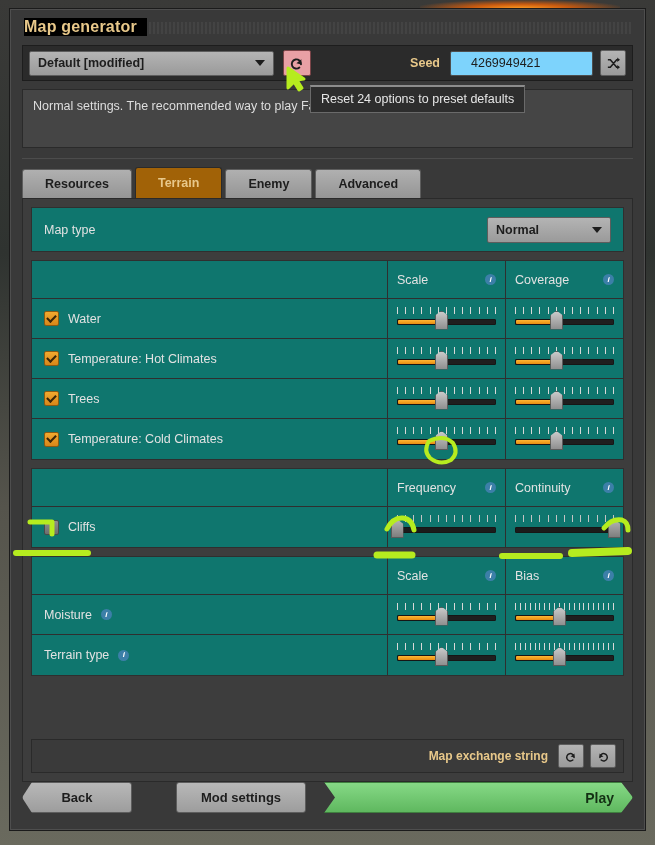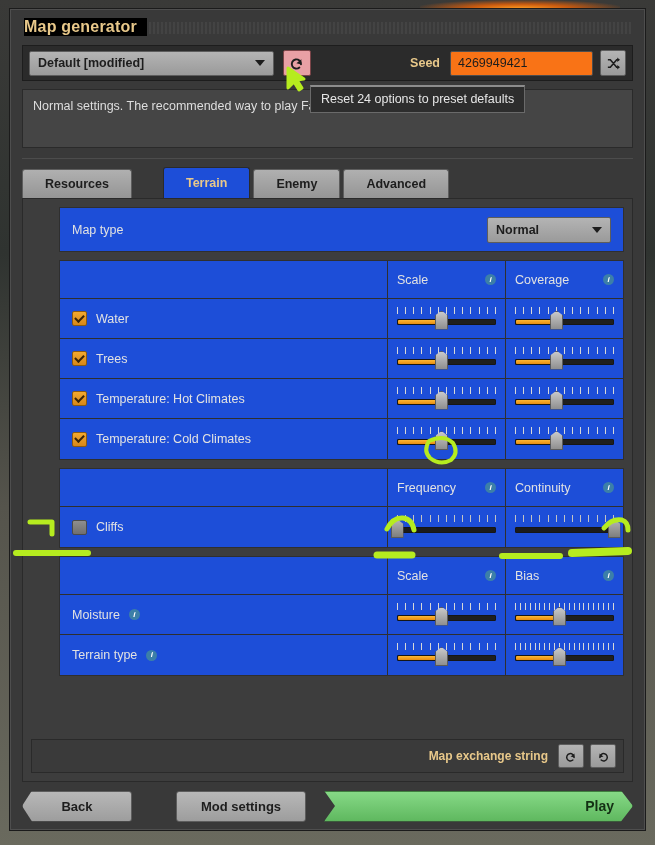--- a/index.html
+++ b/index.html
@@ -90,25 +90,25 @@
     display: flex; align-items: center; justify-content: center;
     cursor: pointer;
   }
   .spacer { flex: 1 1 auto; }
   .seed-label {
     font-size: 12.5px; font-weight: bold; color: #e8c88a;
     margin-right: 10px;
   }
   .seed-input {
     width: 143px; height: 25px;
-    background: #f97316;
+    background: #7dd3fc;
     border: 1px solid #4e4e4e;
     border-radius: 2px;
     font-size: 12.5px; color: #1d1d1d;
-    padding: 0 7px;
+    padding: 0 20px;
     font-family: "Liberation Sans", sans-serif;
   }
   .shuffle-btn {
     width: 26px; height: 26px; margin-left: 7px;
     background: linear-gradient(180deg,#b4b4b4,#9a9a9a);
     border: 1px solid #5d5d5d; border-radius: 2px;
     display: flex; align-items: center; justify-content: center;
     cursor: pointer;
   }
   
@@ -130,38 +130,37 @@
     height: 29px; padding: 0 22px;
     display: flex; align-items: center;
     background: linear-gradient(180deg,#b0b0b0,#959595);
     border: 1px solid #5d5d5d;
     border-bottom: none;
     border-radius: 3px 3px 0 0;
     font-size: 12.5px; font-weight: bold; color: #1d1d1d;
     cursor: pointer;
   }
   .tab.active {
-    background: #1d4ed8;
+    background: #a16207;
     border: 1px solid #2a2a2a; border-bottom: none;
     color: #e8c88a;
     height: 31px;
-    margin-left: 28px;
   }
   
   .panel {
     background: #3d3d3d;
     border: 1px solid #2a2a2a;
     flex: 1 1 auto;
     padding: 8px;
     display: flex; flex-direction: column;
     gap: 8px;
     min-height: 0;
     overflow: hidden;
   }
-  .block { border: 1px solid #2f2f2f; background: #1d4ed8; margin-left: 28px; }
+  .block { border: 1px solid #2f2f2f; background: #0f766e; }
   .row {
     display: flex; align-items: stretch;
     border-bottom: 1px solid #2f2f2f;
     min-height: 40px;
   }
   .row:last-child { border-bottom: none; }
   .row-label {
     flex: 1 1 auto;
     display: flex; align-items: center;
     padding: 0 12px;
@@ -241,21 +240,21 @@
   .mes-label { font-size: 12px; font-weight: bold; color: #e8c88a; margin-right: 4px; }
   .mes-btn {
     width: 26px; height: 24px;
     background: linear-gradient(180deg,#b4b4b4,#9a9a9a);
     border: 1px solid #5d5d5d; border-radius: 2px;
     display: flex; align-items: center; justify-content: center;
     cursor: pointer;
   }
   .footer {
     flex: none; height: 48px;
-    display: flex; align-items: center; gap: 18px;
+    display: flex; align-items: flex-start; gap: 18px;
     padding: 0 12px;
   }
   .btn-arrow-l, .btn-arrow-r, .btn-plain {
     height: 31px;
     display: flex; align-items: center; justify-content: center;
     background: linear-gradient(180deg,#b8b8b8,#9d9d9d);
     border: 1px solid #5d5d5d;
     font-size: 13px; font-weight: bold; color: #1d1d1d;
     cursor: pointer;
     padding: 0 16px;
@@ -414,21 +413,21 @@
                 <div class="track">
                   <div class="fill" style="width: 42%;"></div>
                 </div>
                 <div class="knob" style="left: 42%;"></div>
               </div>
           </div>
         </div>
         <div class="row">
           <div class="row-label">
             <span class="cb on"></span>
-            <span>Trees</span>
+            <span>Temperature: Hot Climates</span>
           </div>
           <div class="cell">
             <div class="slider">
                 <div class="ticks">
                   <i></i>
                   <i></i>
                   <i></i>
                   <i></i>
                   <i></i>
                   <i></i>
@@ -466,21 +465,21 @@
                 <div class="track">
                   <div class="fill" style="width: 42%;"></div>
                 </div>
                 <div class="knob" style="left: 42%;"></div>
               </div>
           </div>
         </div>
         <div class="row">
           <div class="row-label">
             <span class="cb on"></span>
-            <span>Temperature: Hot Climates</span>
+            <span>Trees</span>
           </div>
           <div class="cell">
             <div class="slider">
                 <div class="ticks">
                   <i></i>
                   <i></i>
                   <i></i>
                   <i></i>
                   <i></i>
                   <i></i>

